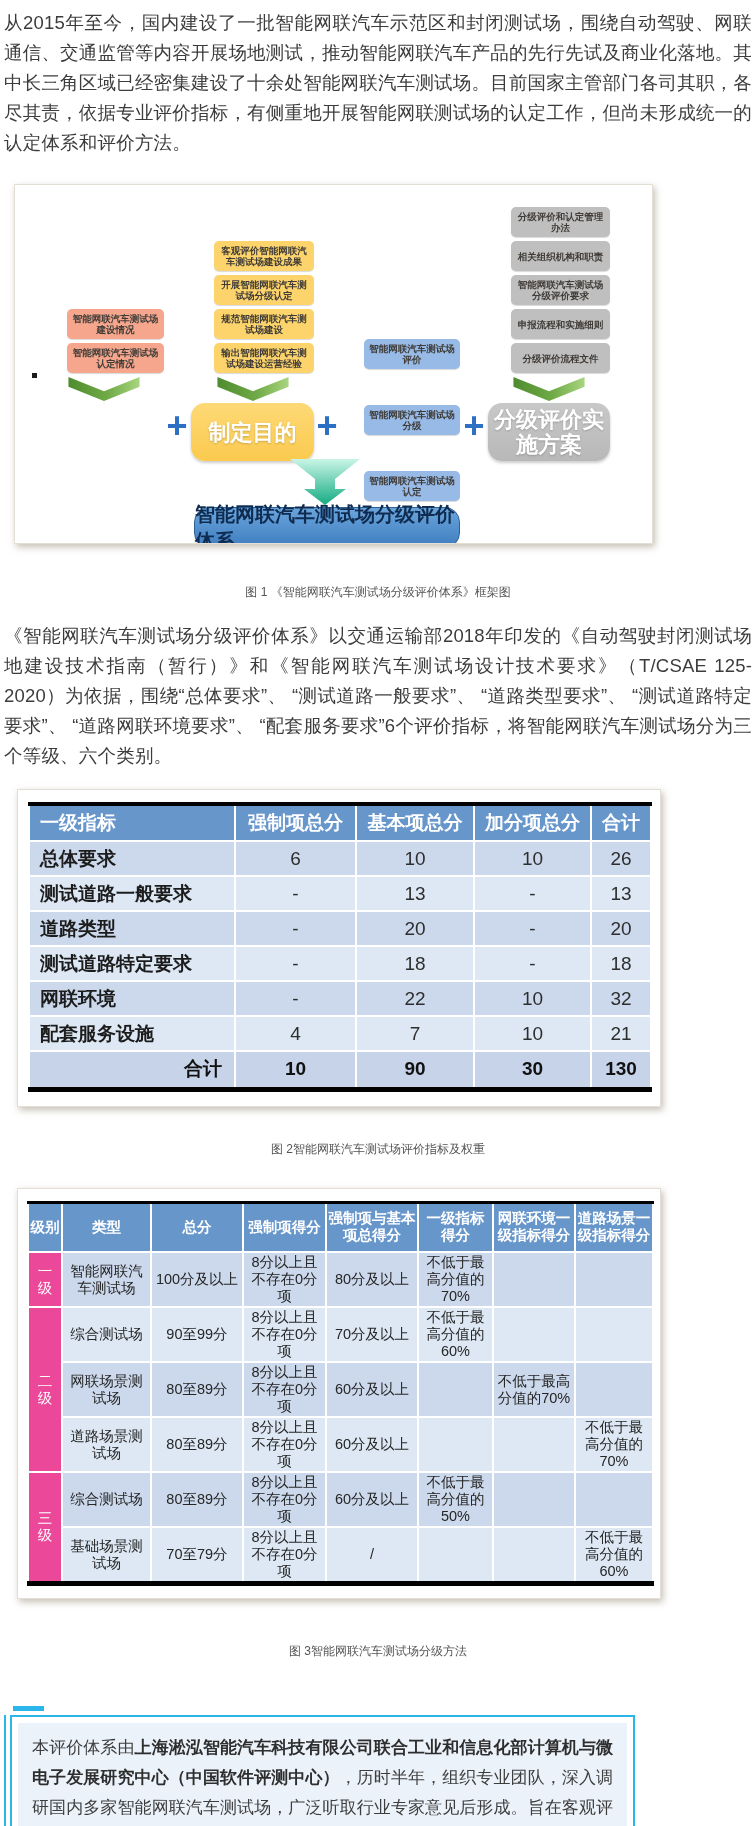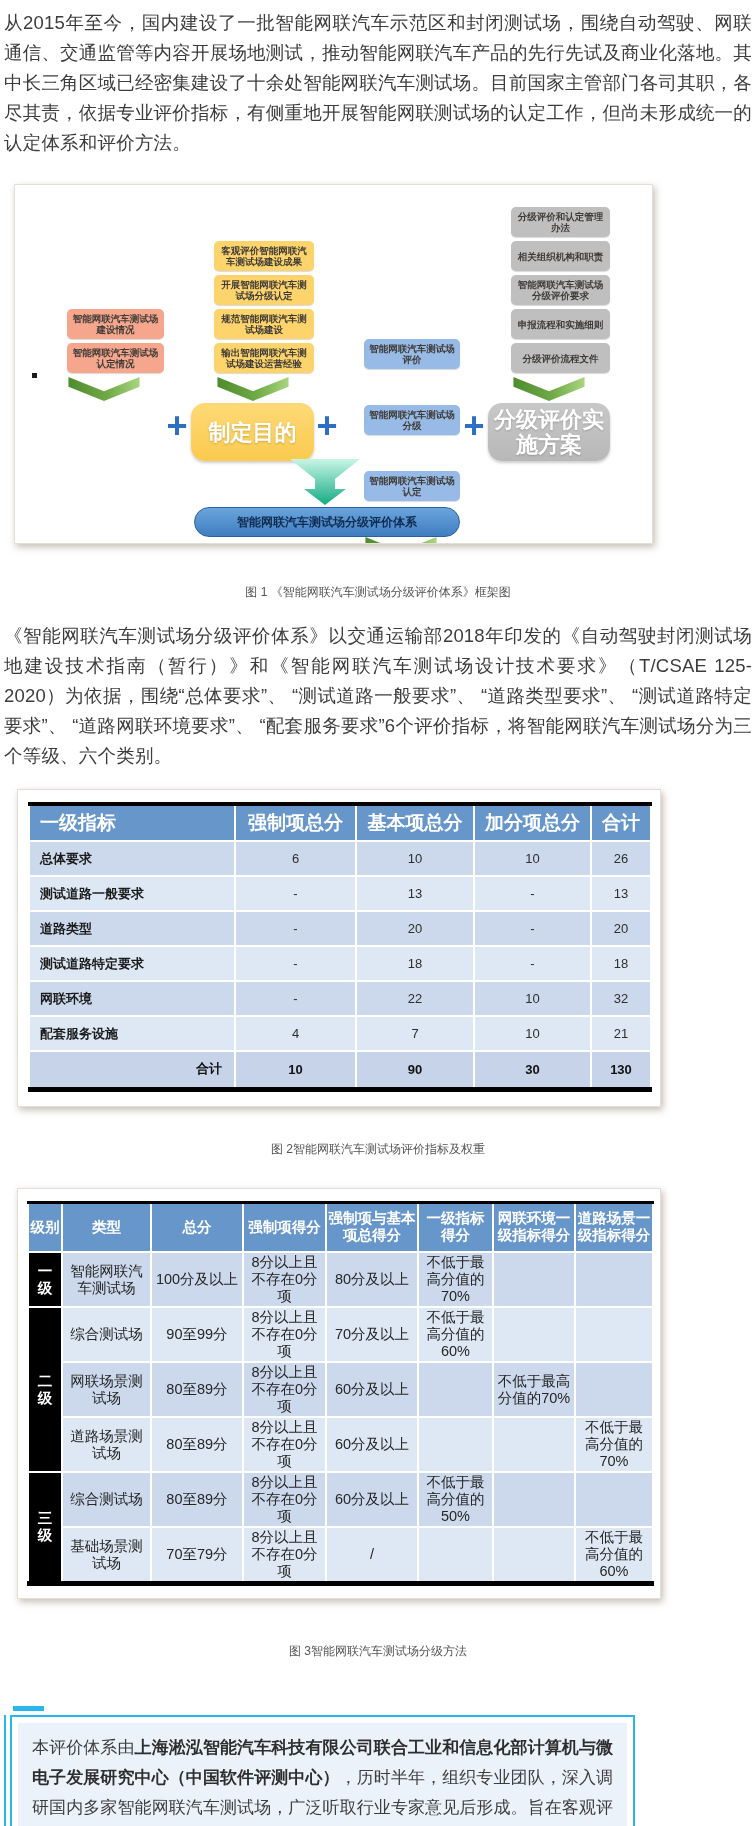--- a/index.html
+++ b/index.html
@@ -47,40 +47,40 @@
     color:#fff;font-weight:bold;font-size:22px;line-height:25px;text-align:center;
     text-shadow:0 1px 2px rgba(0,0,0,0.2);box-shadow:0 2px 3px rgba(0,0,0,0.2);
   }
   .plus{
     position:absolute;width:34px;text-align:center;top:220px;
     font-size:36px;font-weight:bold;color:#2c6fc3;
   }
   .plus1{left:145px;}.plus2{left:295px;}.plus3{left:442px;}
   .funnel{position:absolute;left:273px;top:274px;width:74px;height:46px;}
   .result{
-    position:absolute;left:179px;top:322px;width:266px;height:30px;
+    position:absolute;left:179px;top:322px;width:266px;height:41px;
     background:linear-gradient(180deg,#6aa5dc,#3f7dc0);border:1px solid #2a6199;border-radius:15px;
     display:flex;align-items:center;justify-content:center;
-    font-size:12px;font-weight:bold;color:#0f2c50;box-sizing:border-box;
+    font-size:20px;font-weight:bold;color:#0f2c50;box-sizing:border-box;
   }
   .bullet{position:absolute;left:17px;top:188px;width:5px;height:5px;background:#1c1c1c;}
   
   table{border-collapse:collapse;table-layout:fixed;}
   th,td{border:2px solid #ffffff;box-sizing:border-box;overflow:hidden;}
   .t2{width:622px;border-top:4px solid #000;border-bottom:5px solid #000;}
   .t2 th{
     background:#6796cb;color:#fff;font-size:19px;font-weight:bold;height:37px;text-align:center;padding:0 2px;
   }
   .t2 th.left{text-align:left;padding-left:10px;}
   .t2 th:nth-child(1){width:206px;}
   .t2 th:nth-child(2){width:121px;}
   .t2 th:nth-child(3){width:118px;}
   .t2 th:nth-child(4){width:117px;}
   .t2 th:nth-child(5){width:60px;}
-  .t2 td{font-size:13px;color:#2e2e2e;text-align:center;height:35px;padding:0 2px;}
+  .t2 td{font-size:19px;color:#2e2e2e;text-align:center;height:35px;padding:0 2px;}
   .t2 td.label{text-align:left;padding-left:10px;font-weight:bold;color:#1c1c1c;}
   .t2 tr.odd td{background:#ccd9ec;}
   .t2 tr.even td{background:#dde8f4;}
   .t2 tr.total td{background:#c6d3e8;font-weight:bold;color:#111;height:38px;}
   .t2 td.total-label{text-align:right;padding-right:12px;}
   .t3{width:625px;border-top:3px solid #000;border-bottom:5px solid #000;}
   .t3 th{
     background:#6796cb;color:#fff;font-size:14.5px;font-weight:bold;height:50px;
     text-align:center;padding:2px 1px;line-height:17px;
   }
@@ -88,21 +88,21 @@
   .t3 th:nth-child(2){width:89px;}
   .t3 th:nth-child(3){width:92px;}
   .t3 th:nth-child(4){width:83px;}
   .t3 th:nth-child(5){width:92px;}
   .t3 th:nth-child(6){width:75px;}
   .t3 th:nth-child(7){width:82px;}
   .t3 th:nth-child(8){width:78px;}
   .t3 td{
     font-size:14.5px;line-height:17px;color:#262626;text-align:center;height:36px;padding:1px 2px;
   }
-  .t3 td.level{background:#000000;color:#fff;font-weight:bold;}
+  .t3 td.level{background:#ec4899;color:#fff;font-weight:normal;}
   .t3 tr.odd td:not(.level){background:#ccd9ec;}
   .t3 tr.even td:not(.level){background:#dde8f4;}
   
   .info-dash{margin:46px 0 4px 13px;width:31px;height:5px;background:#2ab6ea;}
   .infobox{
     position:relative;margin-left:10px;width:625px;box-sizing:border-box;
     border:2px solid #2ab6ea;padding:6px;background:#fff;
   }
   .infobox:before{
     content:"";position:absolute;left:-8px;top:-2px;bottom:-2px;width:2px;background:#2ab6ea;

